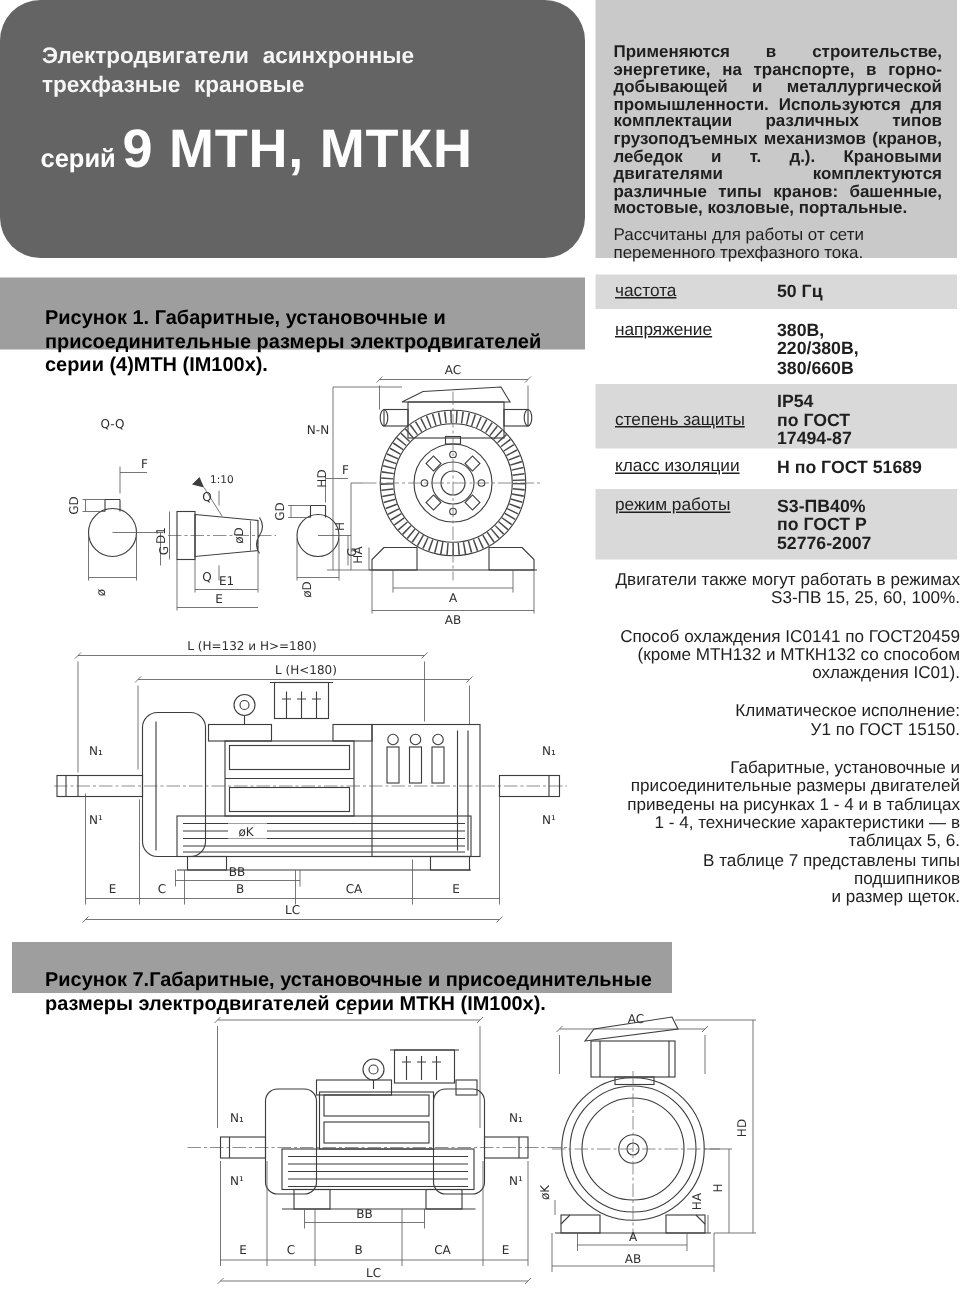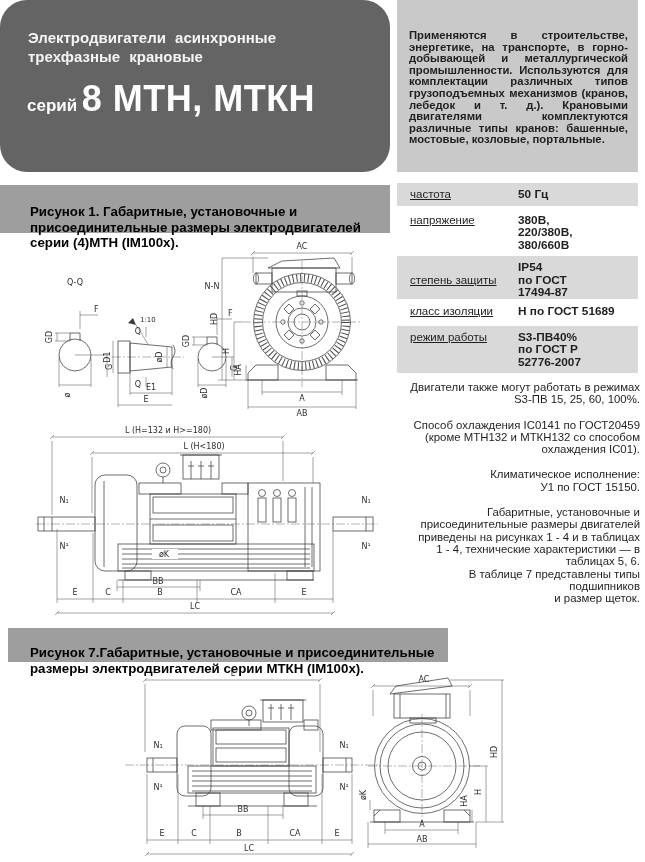--- a/index.html
+++ b/index.html
@@ -53,26 +53,28 @@
   svg .patch{fill:#fff;stroke:none;}
 </style>
 </head>
 <body>
 
 <div class="abs hdr">
   <div class="hdr-title">Электродвигатели  асинхронные
 трехфазные  крановые</div>
   <div class="series">
     <span class="pfx">серий</span>
-    <span class="big">8 МТН, МТКН</span>
+    <span class="big">9 МТН, МТКН</span>
   </div>
 </div>
 
 <div class="abs intro">
   <p class="apps">Применяются в строительстве, энергетике, на транспорте, в горно-добывающей и металлургической промышленности. Используются для комплектации различных типов грузоподъемных механизмов (кранов, лебедок и т. д.). Крановыми двигателями комплектуются различные типы кранов: башенные, мостовые, козловые, портальные.</p>
+  <p class="supply">Рассчитаны для работы от сети
+переменного трехфазного тока.</p>
 </div>
 
 <div class="abs banner banner1">
   <span>Рисунок 1. Габаритные, установочные и
 присоединительные размеры электродвигателей
 серии (4)МТН (IM100x).</span>
 </div>
 
 <div class="abs specs">
   <div class="srow shaded r1">

